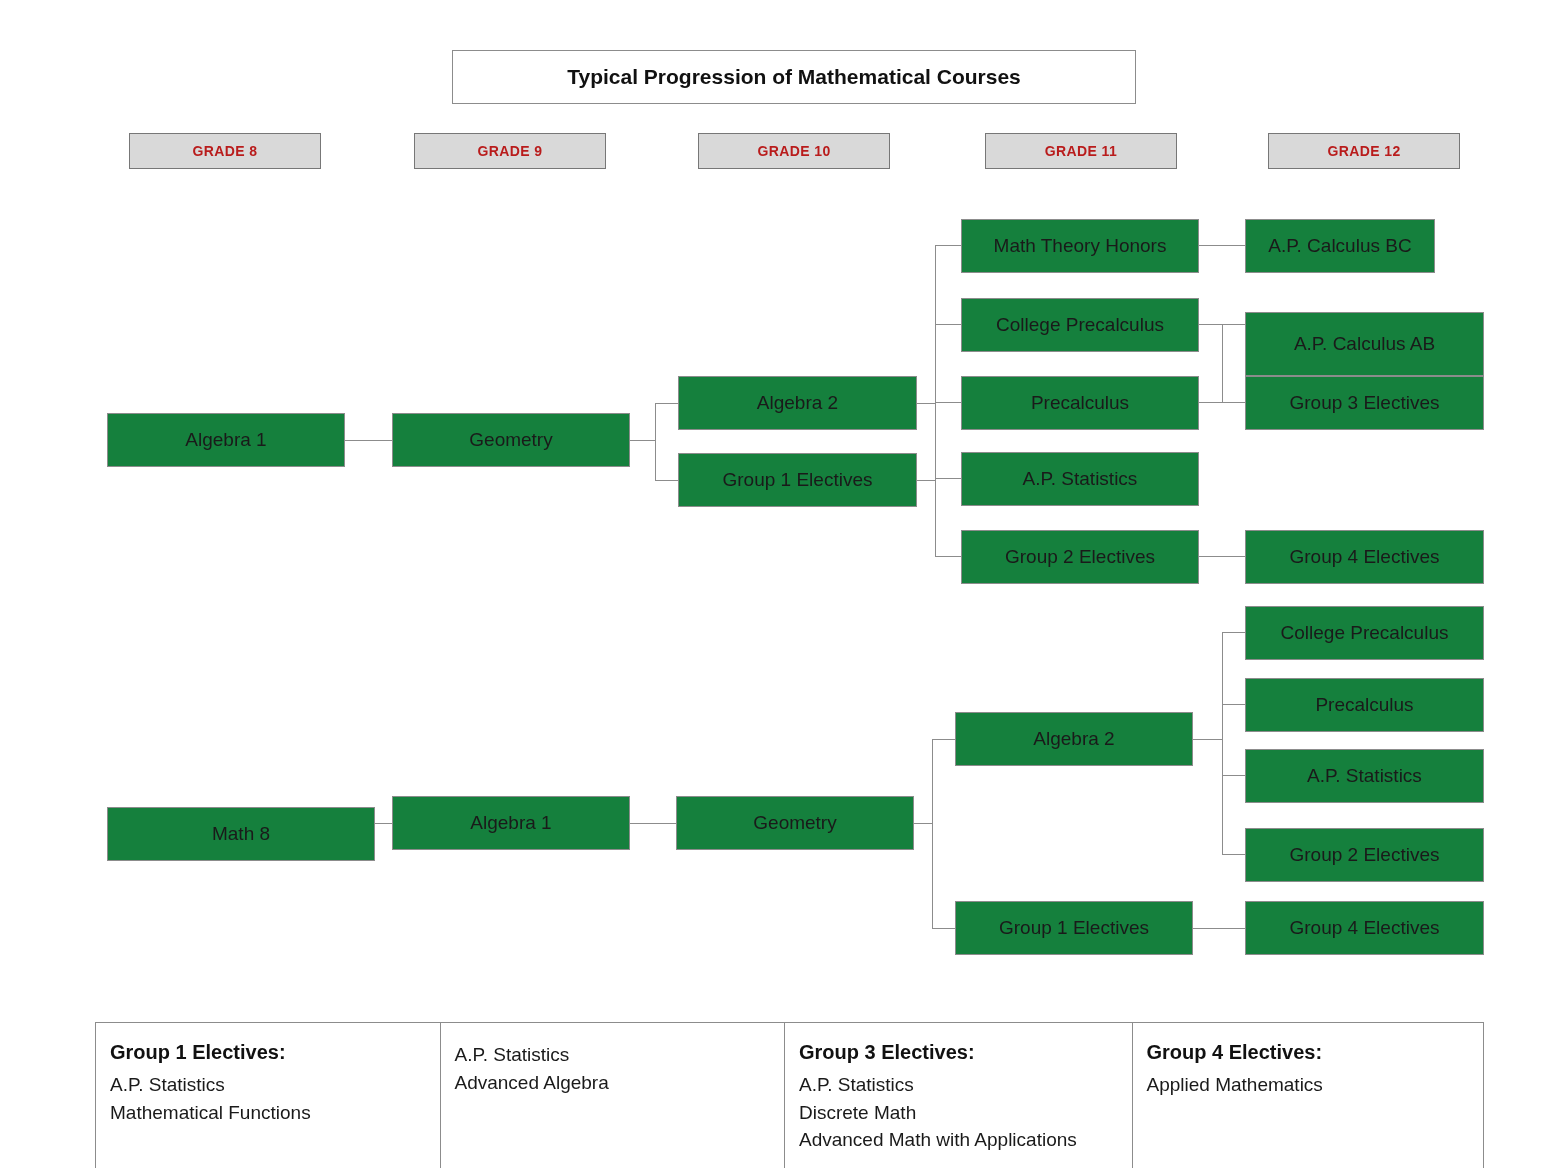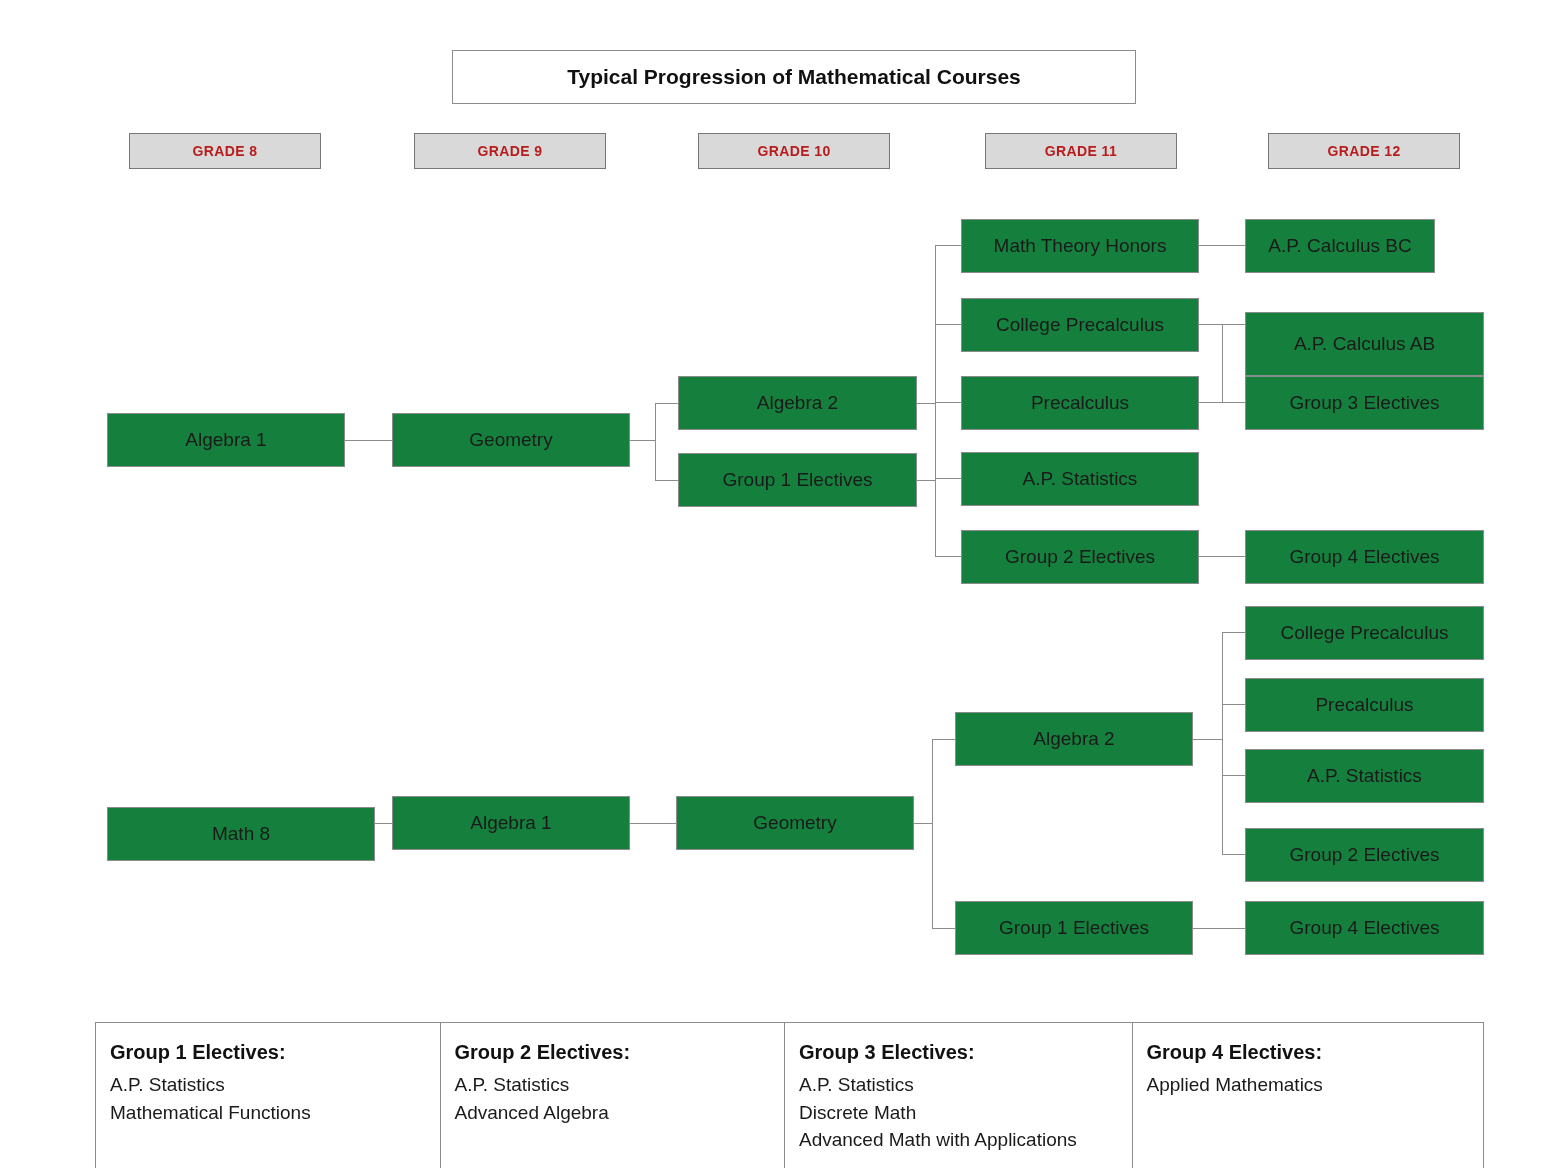--- a/index.html
+++ b/index.html
@@ -187,21 +187,20 @@
 
   <div class="legend" style="left:95px; top:1022px; width:1389px; height:153px;">
 
     <div class="legend-cell" style="width:345px;">
       <div class="legend-title">Group 1 Electives:</div>
       <div class="legend-item">A.P. Statistics</div>
       <div class="legend-item">Mathematical Functions</div>
     </div>
 
     <div class="legend-cell" style="width:345px;">
-      <div class="legend-title">Group 2 Electives:</div>
       <div class="legend-item">A.P. Statistics</div>
       <div class="legend-item">Advanced Algebra</div>
     </div>
 
     <div class="legend-cell" style="width:348px;">
       <div class="legend-title">Group 3 Electives:</div>
       <div class="legend-item">A.P. Statistics</div>
       <div class="legend-item">Discrete Math</div>
       <div class="legend-item">Advanced Math with Applications</div>
     </div>

